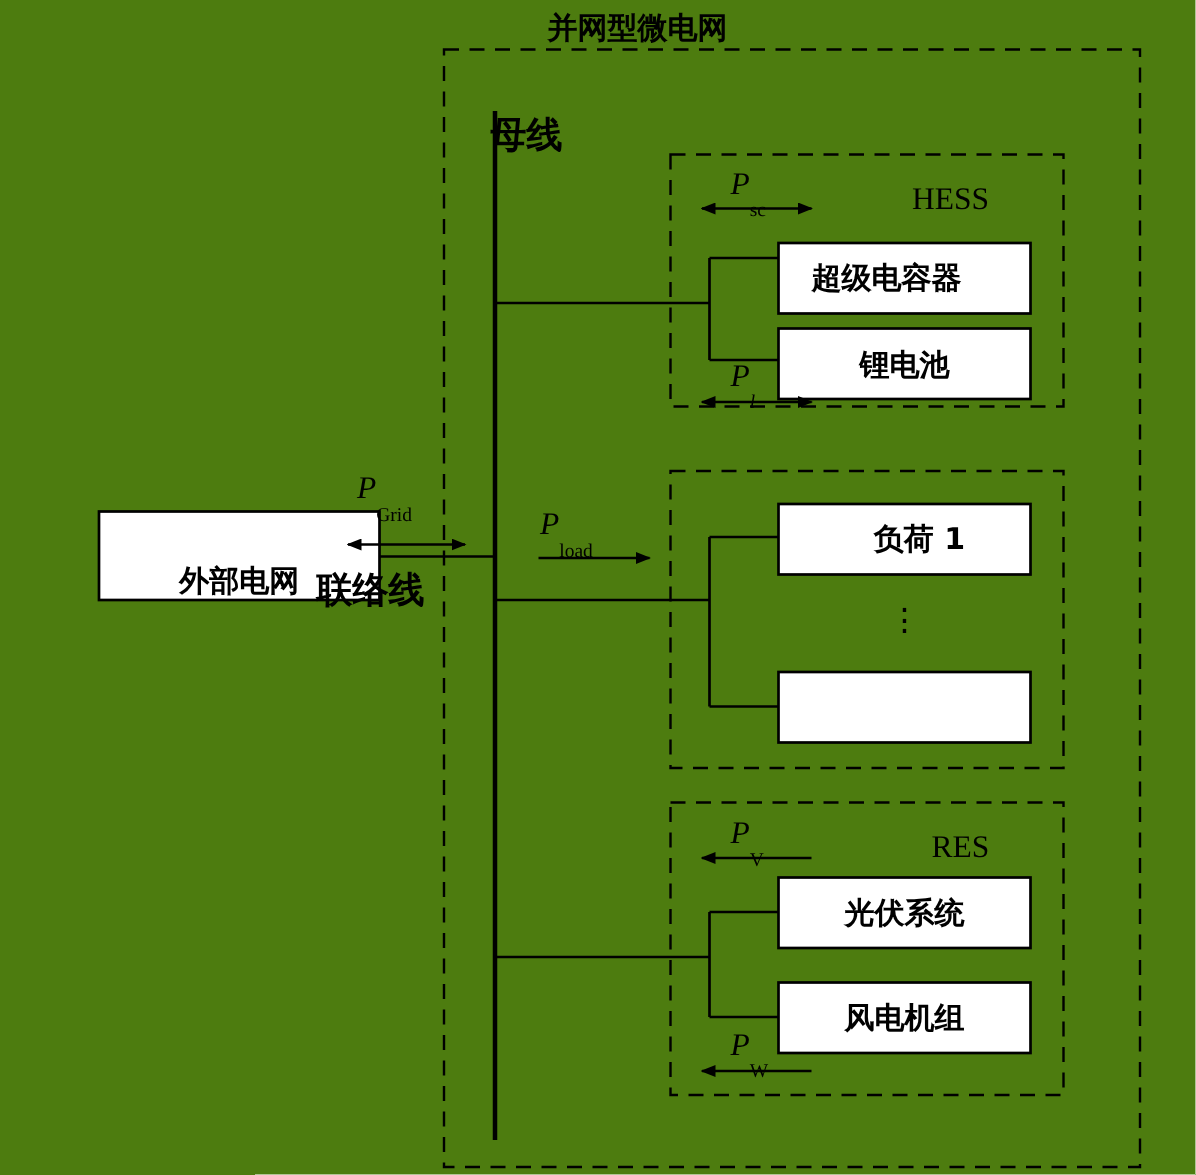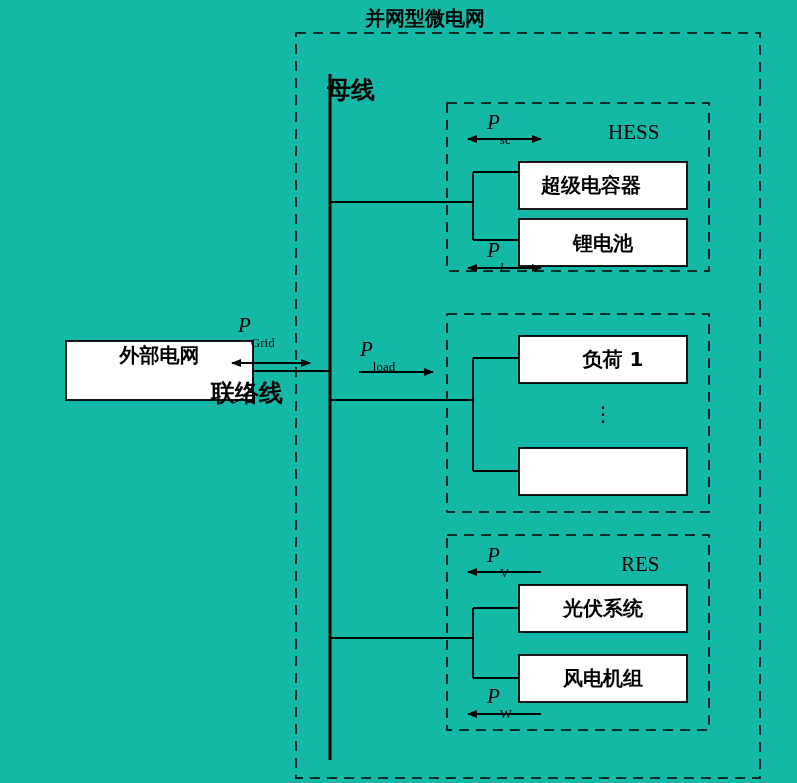--- a/index.html
+++ b/index.html
@@ -8,21 +8,21 @@
     background: #ffffff;
   }
   body {
     font-family: "Liberation Serif", serif;
     color: #000000;
   }
   #canvas {
     position: relative;
     width: 797px;
     height: 783px;
-    background: #14b8a6;
+    background: #4d7c0f;
     overflow: hidden;
   }
   svg.layer {
     position: absolute;
     left: 0;
     top: 0;
     width: 797px;
     height: 783px;
   }
   .lbl {
@@ -144,21 +144,21 @@
 
     <line x1="541" y1="714" x2="468" y2="714" stroke="#000" stroke-width="1.8" marker-end="url(#arrHead)"></line>
   </svg>
 
   <div class="lbl cn" style="left:365px; top:8px;">并网型微电网</div>
 
   <div class="lbl cn-sm" style="left:327px; top:78px;">母线</div>
 
   <div class="lbl cn-sm" style="left:211px; top:381px;">联络线</div>
 
-  <div class="box-label" style="left:66px; top:321px; width:187px; height:68px;border-radius:24px;">外部电网</div>
+  <div class="box-label" style="left:66px; top:353px; width:187px; height:68px;border-radius:24px;">外部电网</div>
 
   <div class="lbl grp-label" style="left:592px; top:122px;">HESS</div>
   <div class="lbl grp-label" style="left:605px; top:554px;">RES</div>
 
   <div class="box-label" style="left:519px; top:162px; width:144px; height:47px;">超级电容器</div>
   <div class="box-label" style="left:519px; top:219px; width:168px; height:48px;">锂电池</div>
 
   <div class="box-label" style="left:519px; top:336px; width:188px; height:47px;">负荷 1</div>
 
   <div class="dots" style="left:575px; top:398px; width:56px;">

